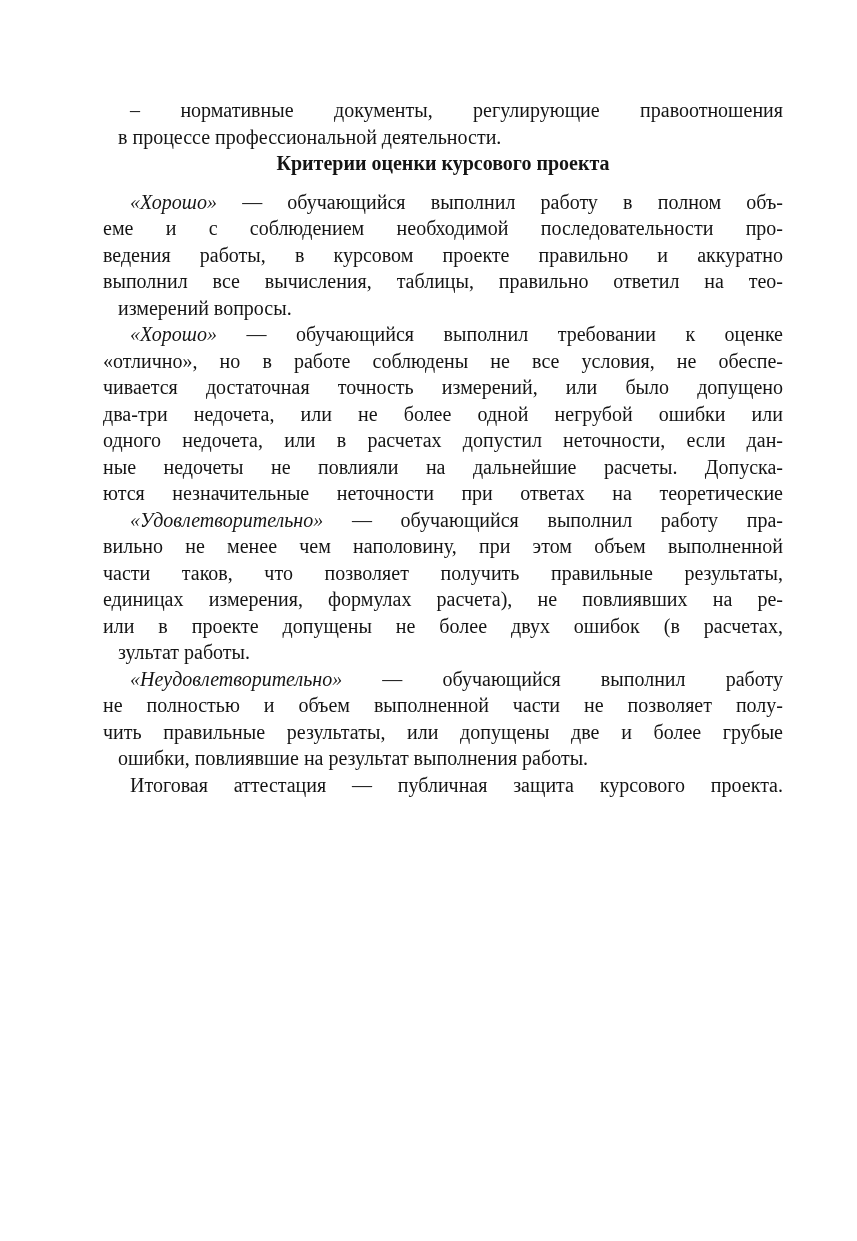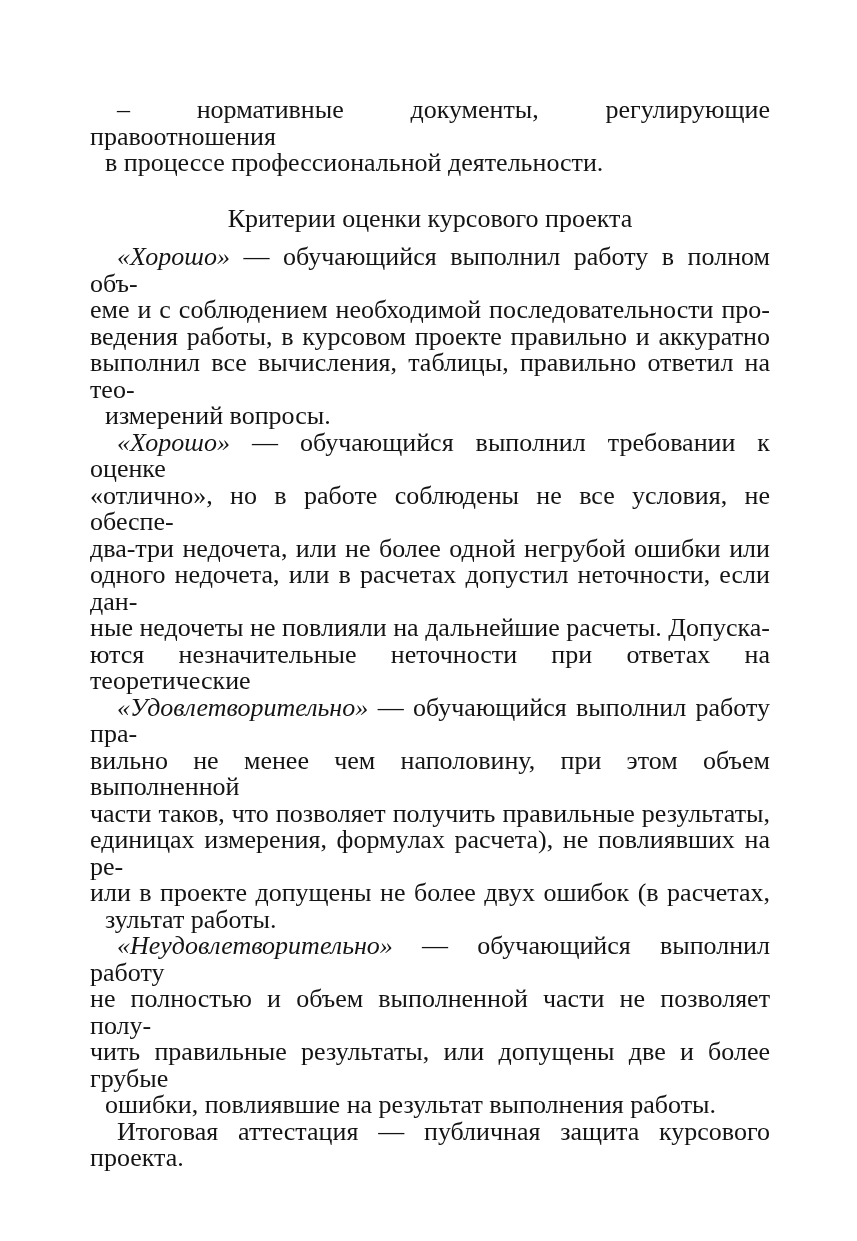--- a/index.html
+++ b/index.html
@@ -14,48 +14,48 @@
     overflow: hidden;
   }
   .page {
     width: 857px;
     height: 1241px;
     position: relative;
     background: var(--page-bg, #ffffff);
   }
   .page-content {
     position: absolute;
-    left: 90px;
+    left: 103px;
     top: 97px;
     width: 680px;
     font-family: "Liberation Serif", "DejaVu Serif", serif;
-    font-size: 26px;
+    font-size: 20px;
     line-height: 26.5px;
     color: var(--ink, #141414);
   }
   .paragraph {
     margin: 0;
   }
   .line {
     text-align: justify;
     text-align-last: justify;
     white-space: normal;
   }
   .line.last {
     text-align-last: left;
     margin-left: 15px;
   }
   .line.indent {
     text-indent: 27px;
   }
   .heading {
-    font-weight: 400;
+    font-weight: 700;
     text-align: left;
     text-align-last: center;
-    margin: 29px 0 12px 0;
+    margin: 0 0 12px 0;
   }
   .it {
     font-style: italic;
   }
 </style>
 </head>
 <body>
 
 <div class="page">
   <div class="page-content" id="doc-content">
@@ -67,20 +67,21 @@
       <div class="paragraph">
         <div class="line indent"><span class="it">«Хорошо»</span><span> — обучающийся выполнил работу в полном объ-</span></div>
         <div class="line"><span>еме и с соблюдением необходимой последовательности про-</span></div>
         <div class="line"><span>ведения работы, в курсовом проекте правильно и аккуратно</span></div>
         <div class="line"><span>выполнил все вычисления, таблицы, правильно ответил на тео-</span></div>
         <div class="line last"><span>измерений вопросы.</span></div>
       </div>
       <div class="paragraph">
         <div class="line indent"><span class="it">«Хорошо»</span><span> — обучающийся выполнил требовании к оценке</span></div>
         <div class="line"><span>«отлично», но в работе соблюдены не все условия, не обеспе-</span></div>
+        <div class="line"><span>чивается достаточная точность измерений, или было допущено</span></div>
         <div class="line"><span>два-три недочета, или не более одной негрубой ошибки или</span></div>
         <div class="line"><span>одного недочета, или в расчетах допустил неточности, если дан-</span></div>
         <div class="line"><span>ные недочеты не повлияли на дальнейшие расчеты. Допуска-</span></div>
         <div class="line"><span>ются незначительные неточности при ответах на теоретические</span></div>
       </div>
       <div class="paragraph">
         <div class="line indent"><span class="it">«Удовлетворительно»</span><span> — обучающийся выполнил работу пра-</span></div>
         <div class="line"><span>вильно не менее чем наполовину, при этом объем выполненной</span></div>
         <div class="line"><span>части таков, что позволяет получить правильные результаты,</span></div>
         <div class="line"><span>единицах измерения, формулах расчета), не повлиявших на ре-</span></div>

